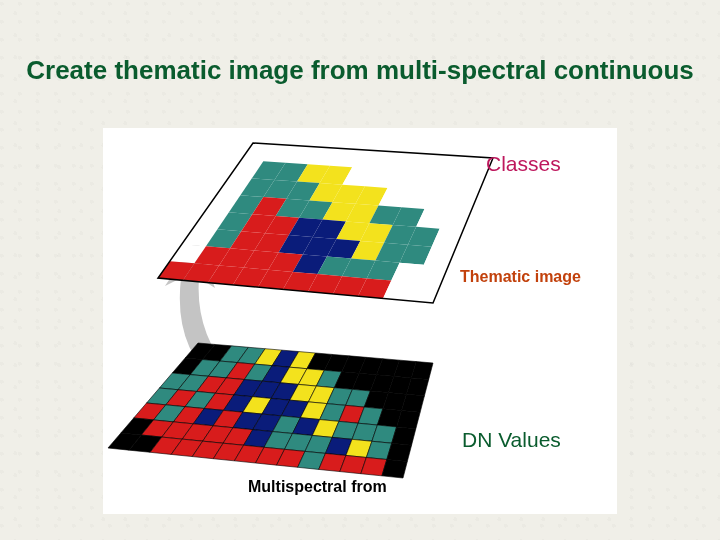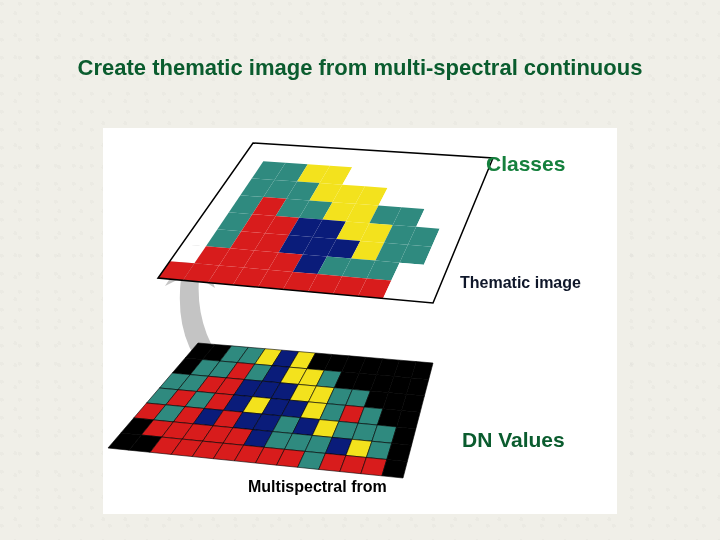--- a/index.html
+++ b/index.html
@@ -22,55 +22,55 @@
       radial-gradient(circle at 70% 60%, rgba(0,0,0,0.02) 0 2px, transparent 2px) 0 0/22px 22px;
     pointer-events: none;
   }
   .title {
     position: absolute;
     top: 54px;
     left: 0;
     right: 0;
     text-align: center;
     font-weight: 700;
-    font-size: 22px;
+    font-size: 26px;
     line-height: 1.25;
     color: #0a5c2e;
   }
   .canvas-area {
     position: absolute;
     left: 103px;
     top: 128px;
     width: 514px;
     height: 386px;
     background: #ffffff;
   }
   .label-classes {
     position: absolute;
     left: 486px;
     top: 152px;
-    font-weight: 700;
+    font-weight: 400;
     font-size: 21px;
-    color: #15803d;
+    color: #be185d;
   }
   .label-dn {
     position: absolute;
     left: 462px;
     top: 428px;
-    font-weight: 700;
+    font-weight: 400;
     font-size: 21px;
     color: #0a5c2e;
   }
   .label-thematic {
     position: absolute;
     left: 460px;
-    top: 274px;
+    top: 268px;
     font-weight: 700;
     font-size: 16px;
-    color: #0f172a;
+    color: #c2410c;
     font-family: Arial, Helvetica, sans-serif;
   }
   .label-multispectral {
     position: absolute;
     left: 248px;
     top: 478px;
     font-weight: 700;
     font-size: 16px;
     color: #000;
     font-family: Arial, Helvetica, sans-serif;

